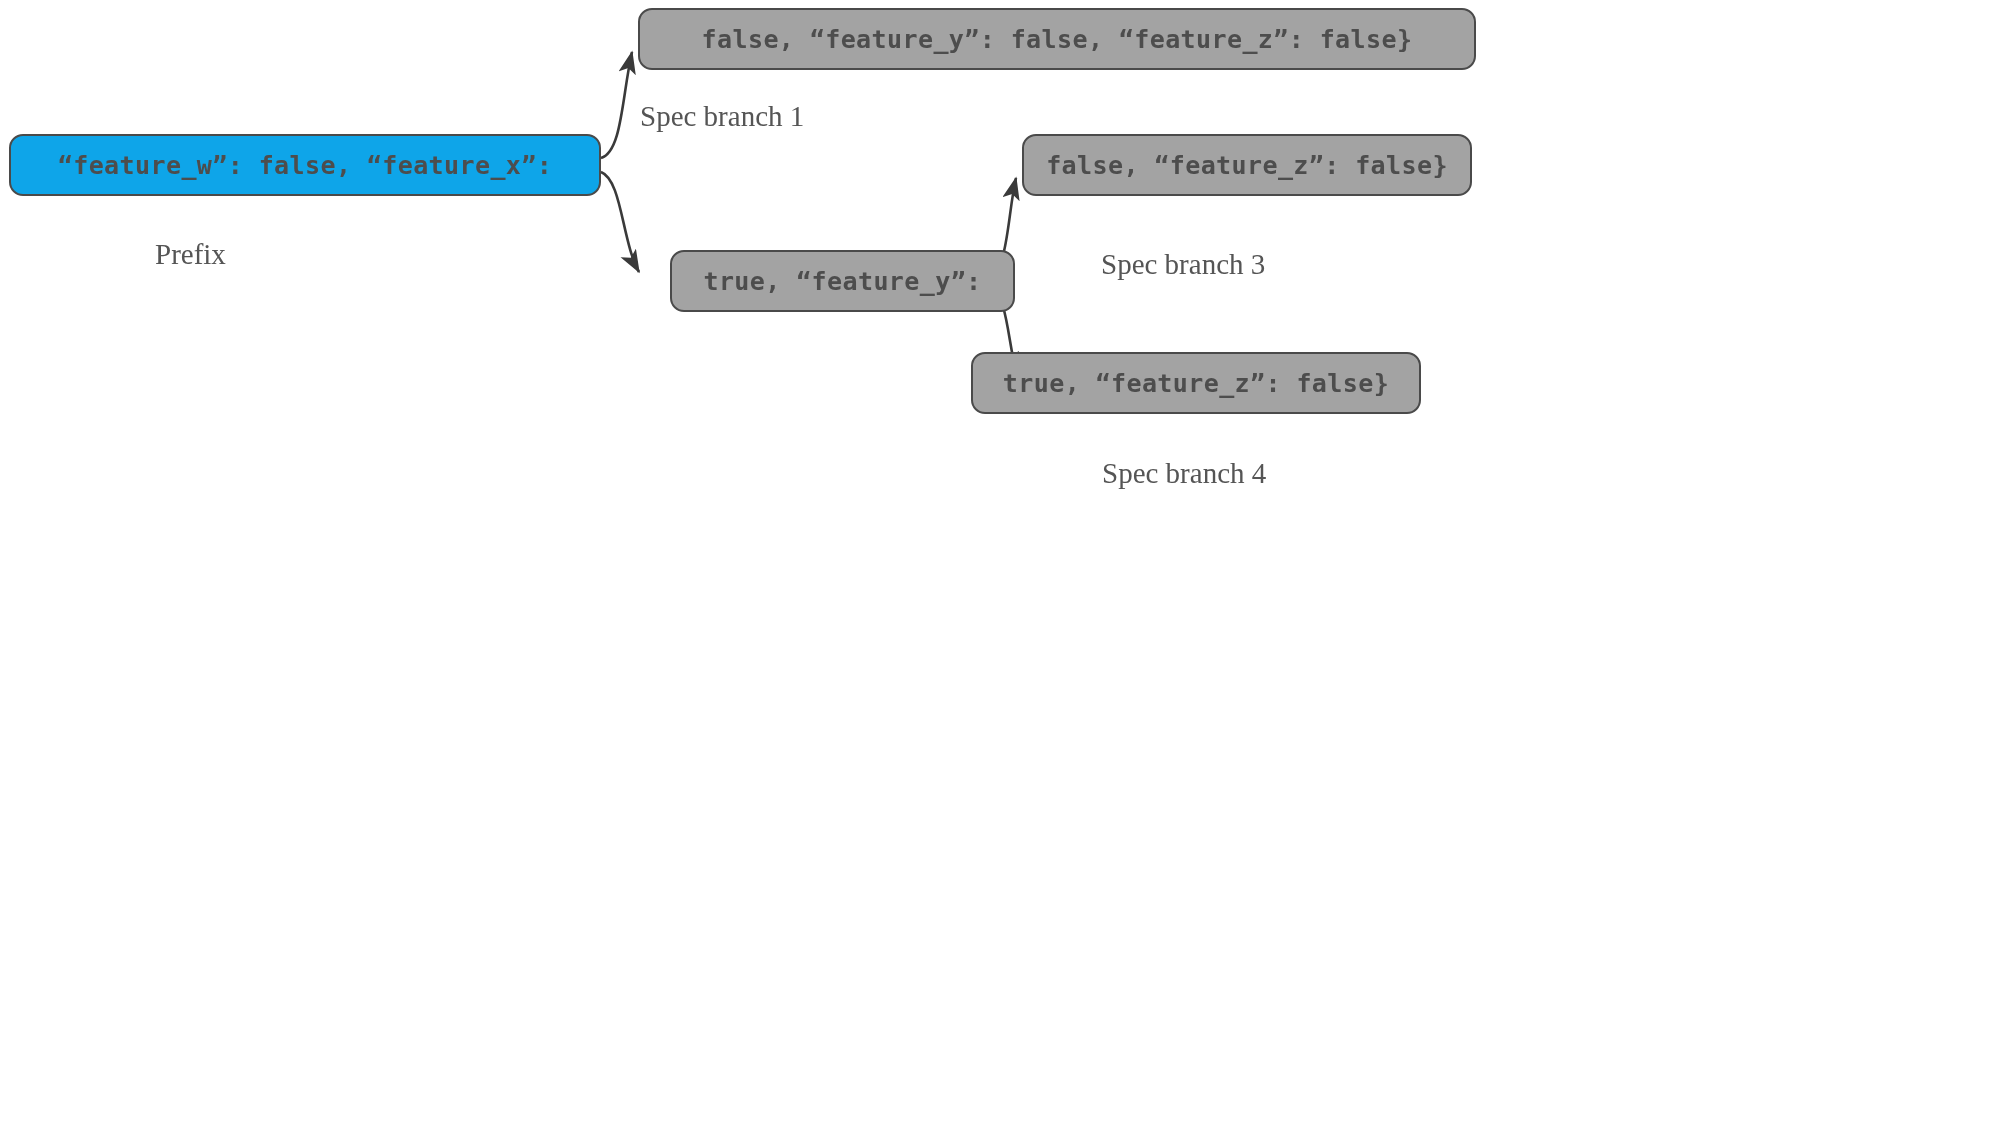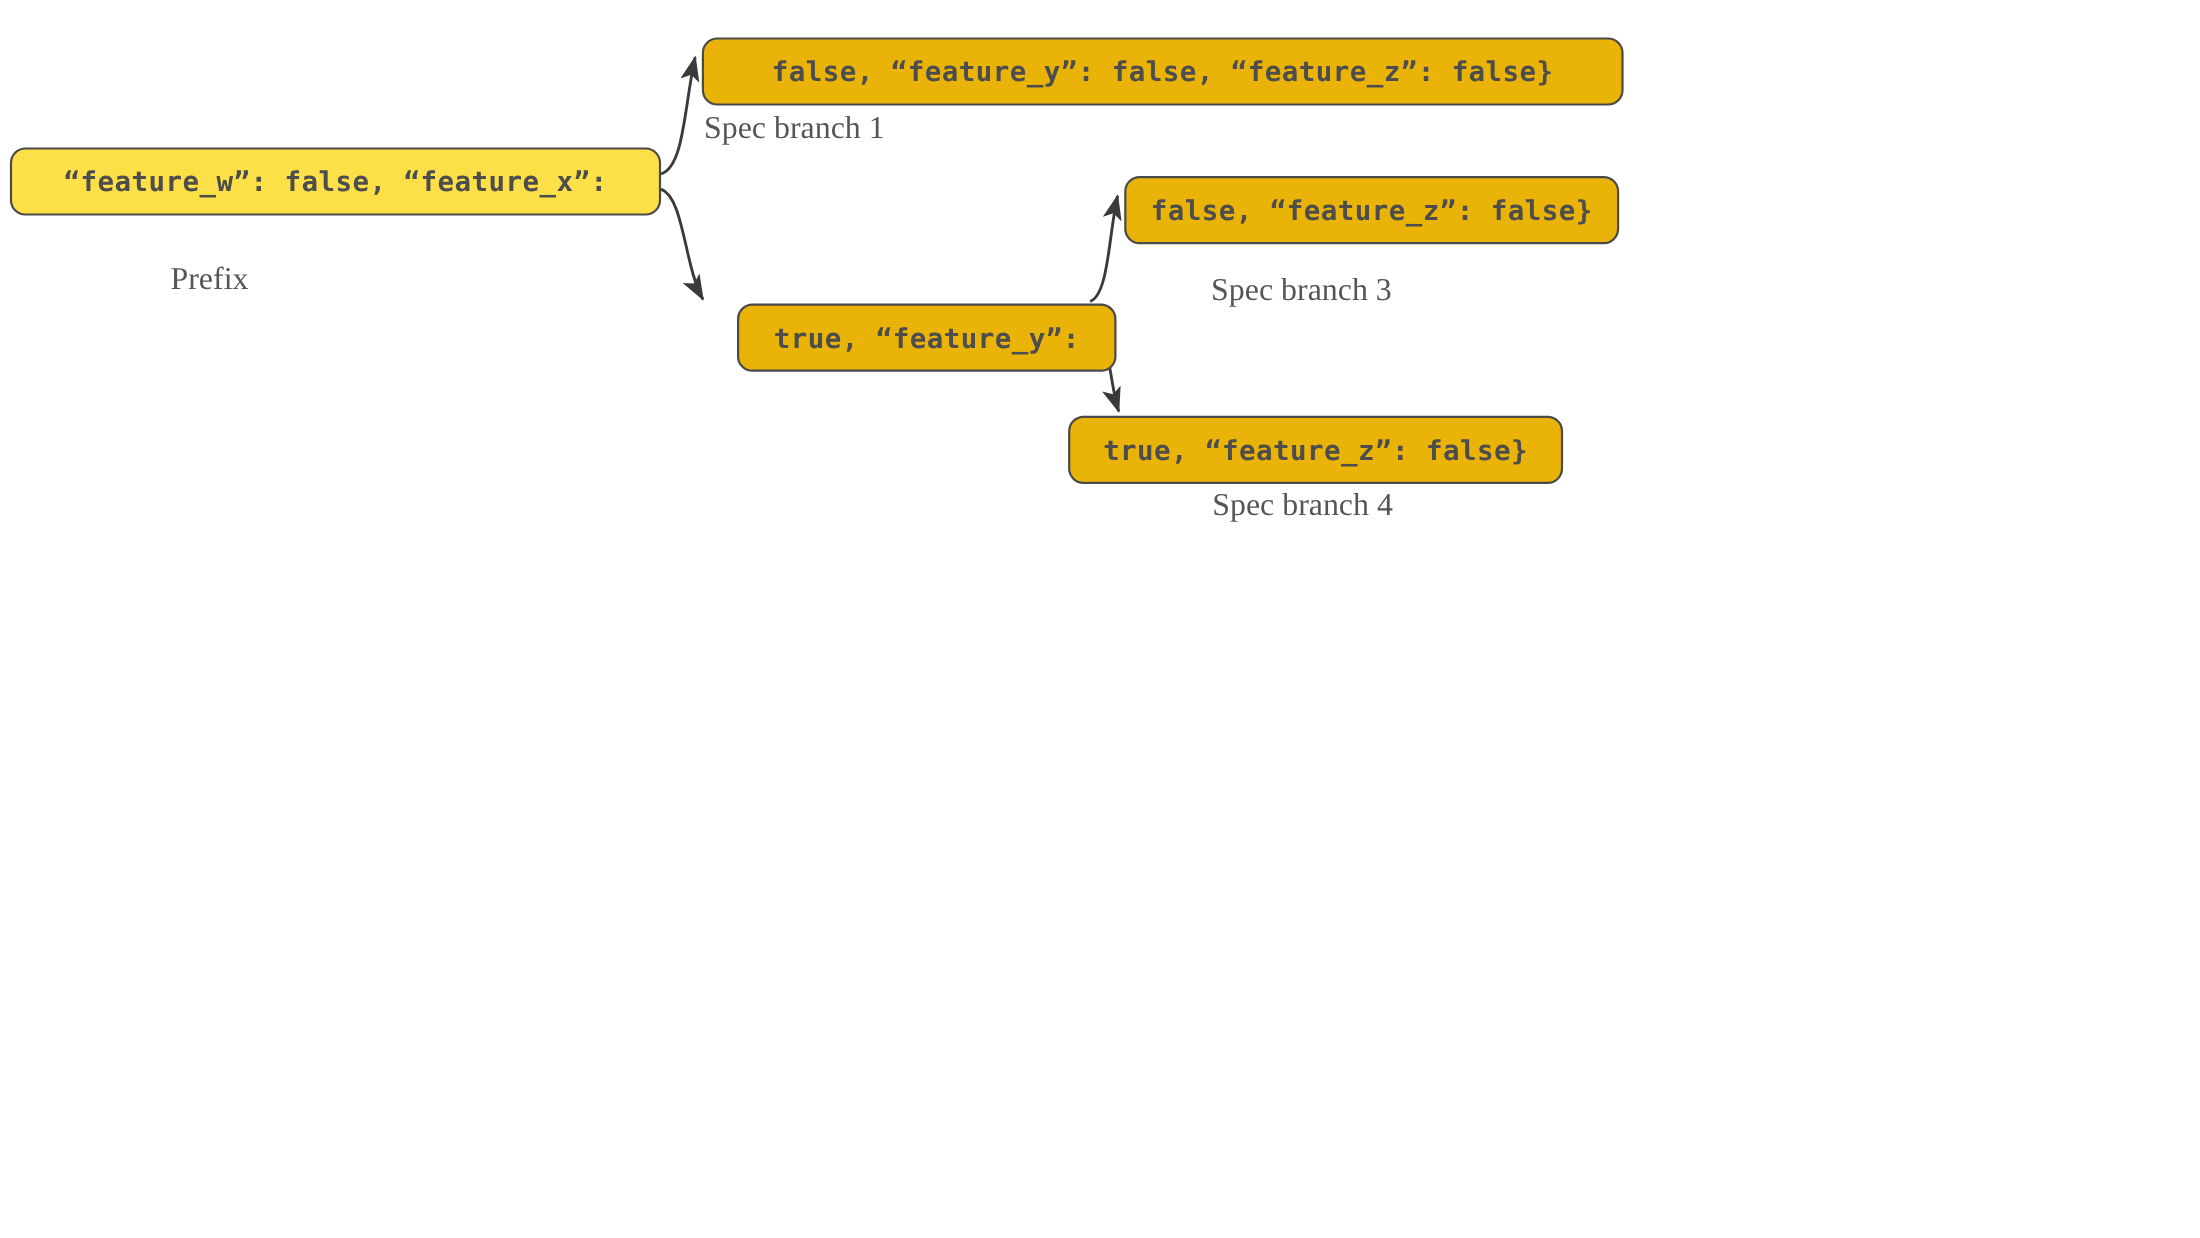--- a/index.html
+++ b/index.html
@@ -33,25 +33,24 @@
     border-radius: 14px;
     font-family: "DejaVu Sans Mono", "Liberation Mono", monospace;
     font-weight: bold;
     font-size: 25px;
     letter-spacing: 0.4px;
     color: #4d4d4d;
     white-space: nowrap;
     z-index: 2;
   }
   .node.prefix {
-    background: #fde047;
+    background: #0ea5e9;
   }
   .node.spec {
-    background: #eab308;
-    margin-top: 26px;
+    background: #a3a3a3;
   }
   .caption {
     position: absolute;
     font-family: "Liberation Serif", "DejaVu Serif", serif;
     font-size: 29px;
     color: #555555;
     white-space: nowrap;
     text-align: left;
     z-index: 1;
   }
@@ -82,15 +81,15 @@
 
   <div class="node spec" style="left:638px; top:8px; width:838px; height:62px;">false, “feature_y”: false, “feature_z”: false}</div>
   <div class="caption" style="left:640px; top:100px; width:300px;">Spec branch 1</div>
 
   <div class="node spec" style="left:670px; top:250px; width:345px; height:62px;">true, “feature_y”:</div>
 
   <div class="node spec" style="left:1022px; top:134px; width:450px; height:62px;">false, “feature_z”: false}</div>
   <div class="caption" style="left:1101px; top:225px; width:300px;margin-top:23px;">Spec branch 3</div>
 
   <div class="node spec" style="left:971px; top:352px; width:450px; height:62px;">true, “feature_z”: false}</div>
-  <div class="caption" style="left:1102px; top:443px; width:300px;">Spec branch 4</div>
+  <div class="caption" style="left:1102px; top:457px; width:300px;">Spec branch 4</div>
 
 </div>
 
 </body></html>

